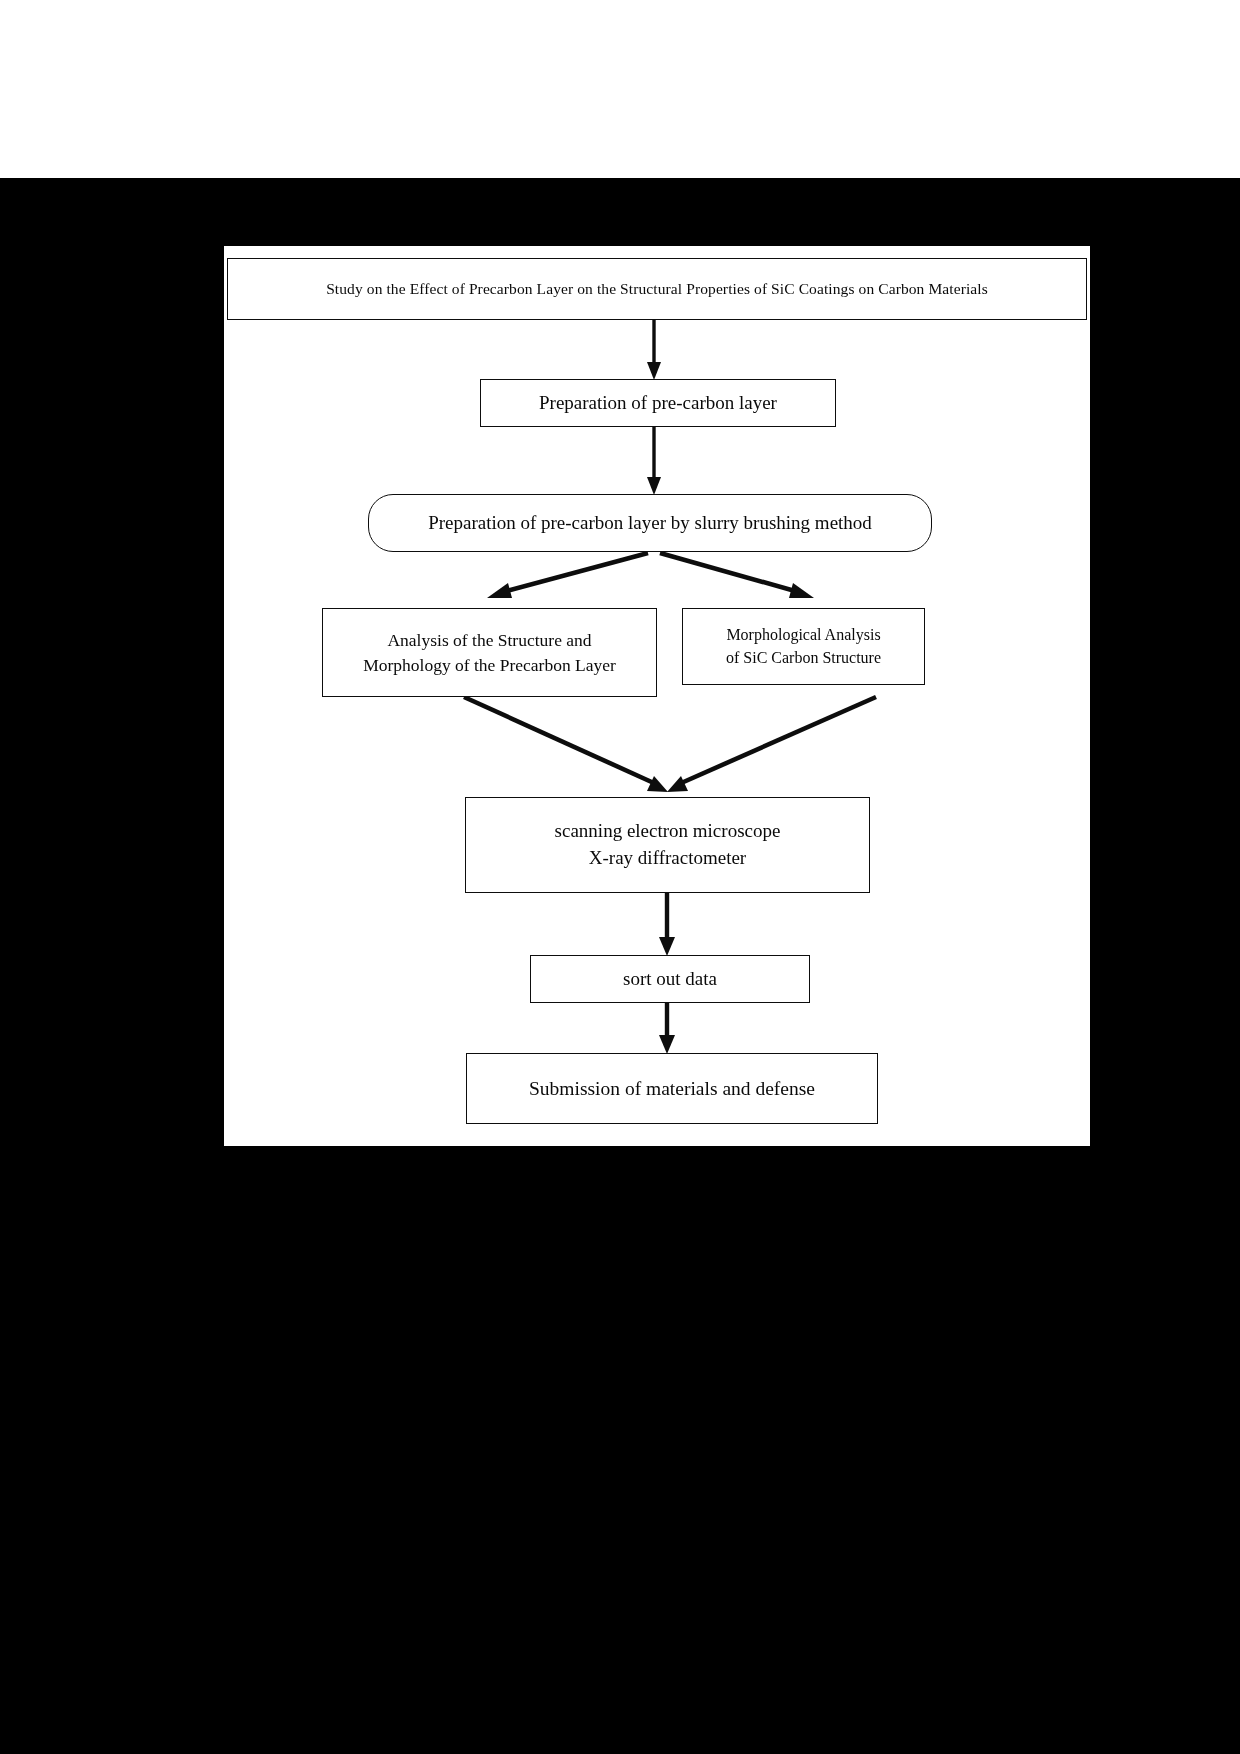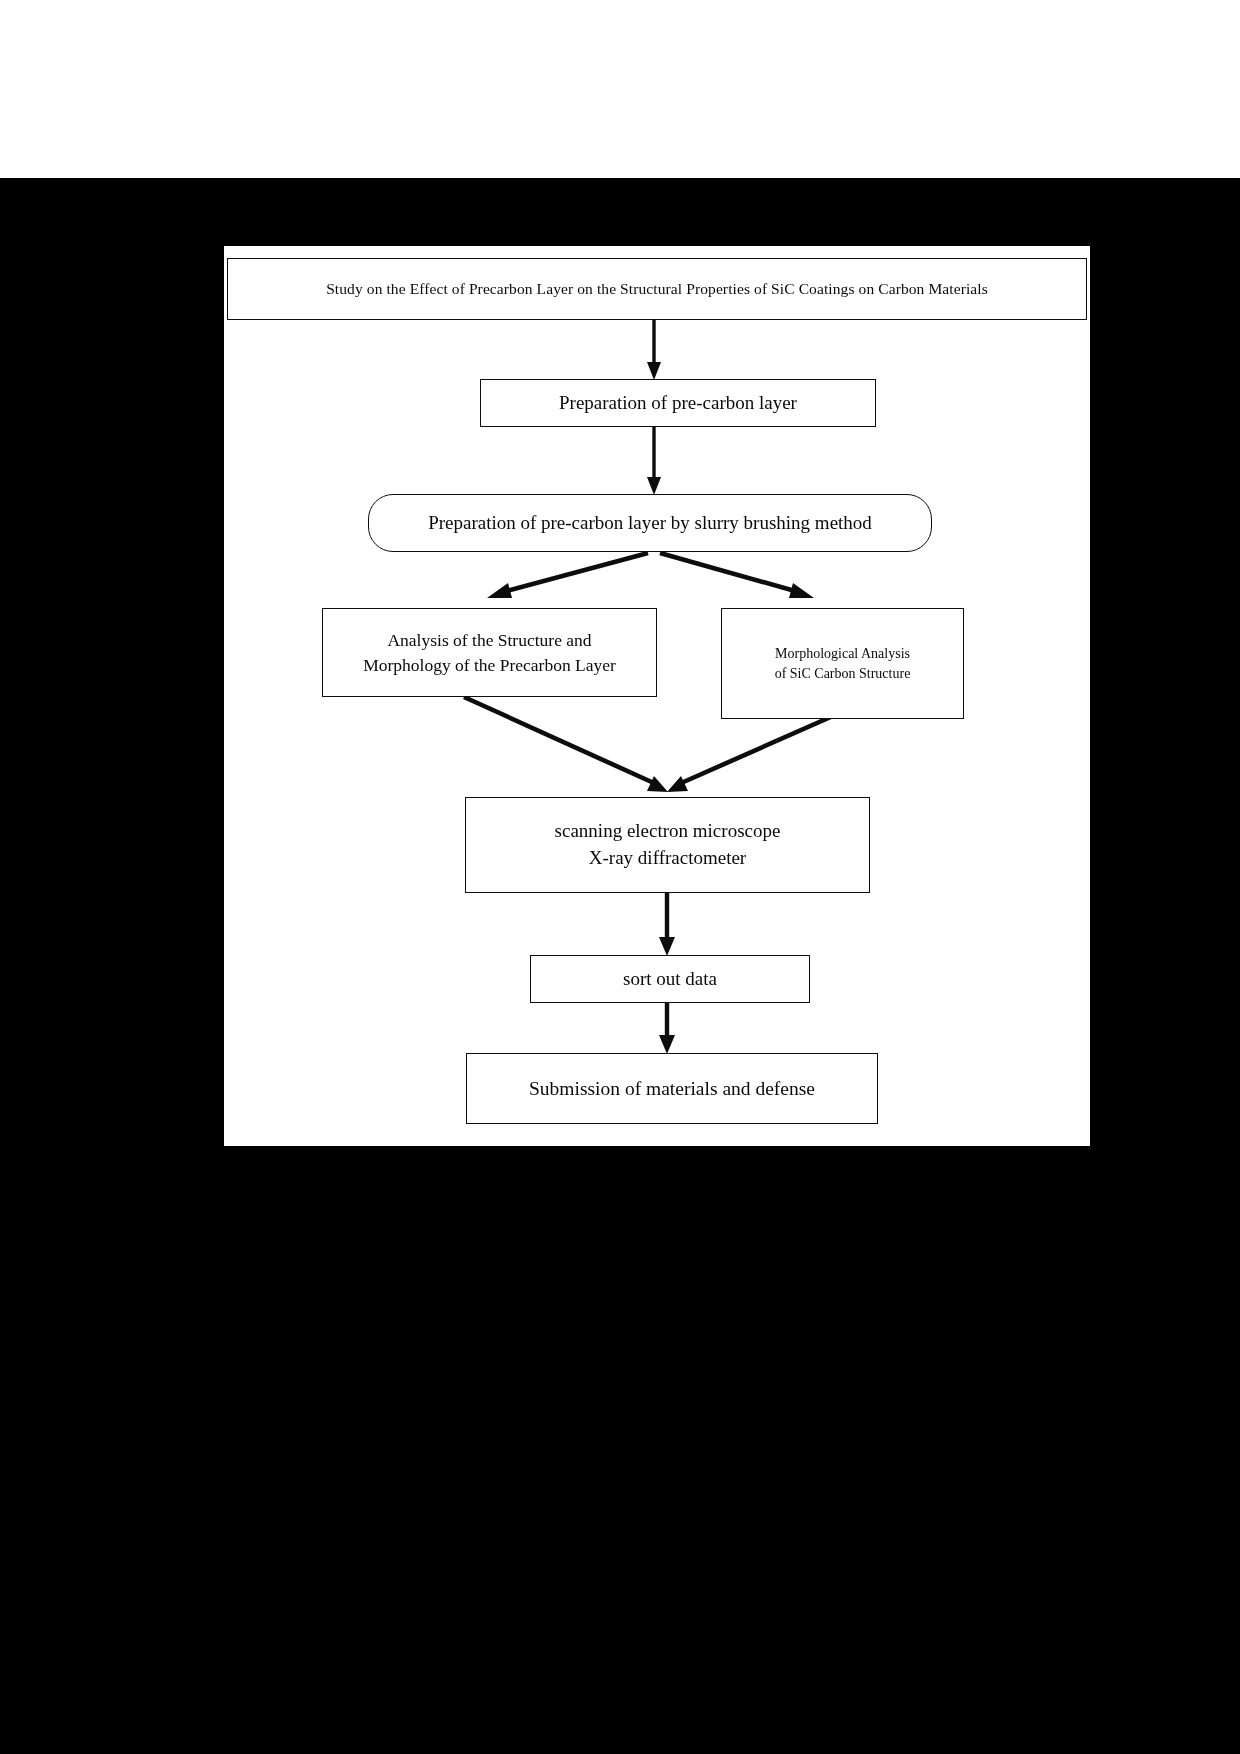--- a/index.html
+++ b/index.html
@@ -52,25 +52,25 @@
     color: #0a0a0a;
     line-height: 1.42;
     padding: 2px 20px;
   }
   .node .line { display: block; white-space: nowrap; }
 
   
   #node-title      { left: 3px;   top: 12px;  width: 860px; height: 62px;  font-size: 15.5px; }
   #node-title .line{ font-size: 15.5px; letter-spacing: 0.1px; }
 
-  #node-prep       { left: 256px; top: 133px; width: 396px; height: 48px;  font-size: 19px; }
+  #node-prep       { left: 256px; top: 133px; width: 356px; height: 48px;  font-size: 19px; }
   #node-slurry     { left: 144px; top: 248px; width: 564px; height: 58px;  font-size: 19px; border-radius: 25px; }
 
   #node-analysis   { left: 98px;  top: 362px; width: 335px; height: 89px;  font-size: 17.5px; }
-  #node-morph      { left: 497px; top: 362px; width: 243px; height: 111px;  font-size: 14px; }
+  #node-morph      { left: 458px; top: 362px; width: 243px; height: 77px;  font-size: 16px; }
 
   #node-instr      { left: 241px; top: 551px; width: 405px; height: 96px;  font-size: 19px; }
   #node-sort       { left: 306px; top: 709px; width: 280px; height: 48px;  font-size: 19px; }
   #node-submit     { left: 242px; top: 807px; width: 412px; height: 71px;  font-size: 19.5px; }
 
   .node-stack {
     display: flex;
     flex-direction: column;
     align-items: center;
     justify-content: center;

